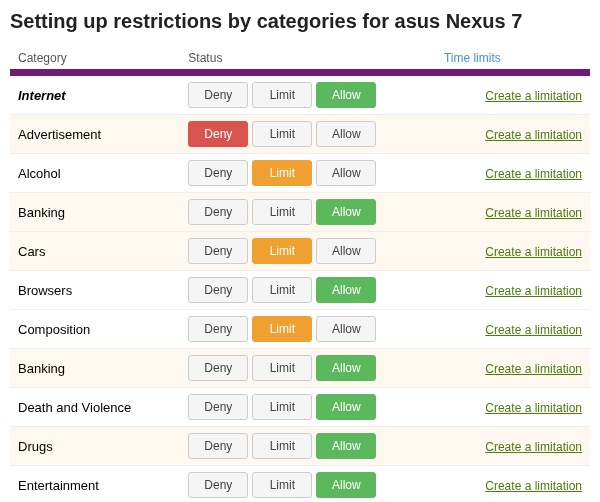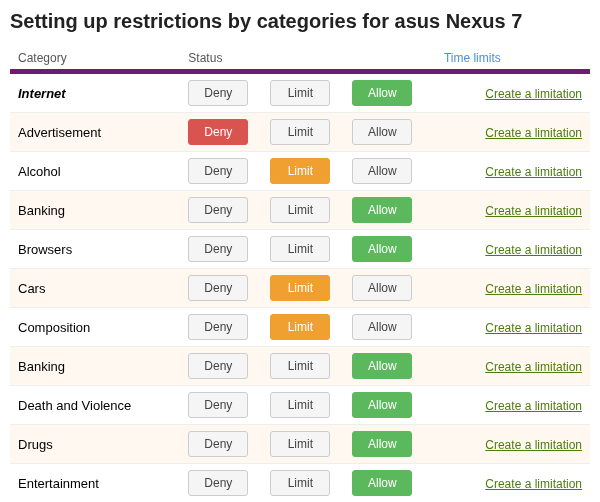--- a/index.html
+++ b/index.html
@@ -18,21 +18,21 @@
     .table {
       width: 100%;
       border-collapse: collapse;
     }
     .table thead tr th {
       text-align: left;
       font-weight: normal;
       color: #555;
       padding: 4px 8px;
       font-size: 12px;
-      border-bottom: 5px solid #701a75;
+      border-bottom: 7px solid #701a75;
     }
     .table thead tr th.time-limits {
       color: #4a90d9;
     }
     .table tbody tr {
       border-bottom: 1px solid #eee;
     }
     .table tbody tr:nth-child(odd) {
       background: #fff8f0;
     }
@@ -49,21 +49,21 @@
     }
     .category-cell.bold {
       font-weight: bold;
       font-style: italic;
     }
     .status-cell {
       width: 240px;
     }
     .btn-group {
       display: flex;
-      gap: 22px;
+      gap: 4px;
     }
     .btn {
       padding: 5px 14px;
       border: 1px solid #ccc;
       border-radius: 3px;
       font-size: 12px;
       cursor: pointer;
       background: #f5f5f5;
       color: #444;
       min-width: 60px;
@@ -149,38 +149,38 @@
         <td class="category-cell">Banking</td>
         <td class="status-cell">
           <div class="btn-group">
             <button class="btn">Deny</button>
             <button class="btn">Limit</button>
             <button class="btn active-allow">Allow</button>
           </div>
         </td>
         <td class="time-cell"><a class="limit-link" href="#">Create a limitation</a></td>
       </tr>
+      <tr style="background: rgb(255, 248, 240);">
+        <td class="category-cell">Cars</td>
+        <td class="status-cell">
+          <div class="btn-group">
+            <button class="btn">Deny</button>
+            <button class="btn active-limit">Limit</button>
+            <button class="btn">Allow</button>
+          </div>
+        </td>
+        <td class="time-cell"><a class="limit-link" href="#">Create a limitation</a></td>
+      </tr>
       <tr style="background: rgb(255, 255, 255);">
         <td class="category-cell">Browsers</td>
         <td class="status-cell">
           <div class="btn-group">
             <button class="btn">Deny</button>
             <button class="btn">Limit</button>
             <button class="btn active-allow">Allow</button>
-          </div>
-        </td>
-        <td class="time-cell"><a class="limit-link" href="#">Create a limitation</a></td>
-      </tr>
-      <tr style="background: rgb(255, 248, 240);">
-        <td class="category-cell">Cars</td>
-        <td class="status-cell">
-          <div class="btn-group">
-            <button class="btn">Deny</button>
-            <button class="btn active-limit">Limit</button>
-            <button class="btn">Allow</button>
           </div>
         </td>
         <td class="time-cell"><a class="limit-link" href="#">Create a limitation</a></td>
       </tr>
       <tr style="background: rgb(255, 255, 255);">
         <td class="category-cell">Composition</td>
         <td class="status-cell">
           <div class="btn-group">
             <button class="btn">Deny</button>
             <button class="btn active-limit">Limit</button>

